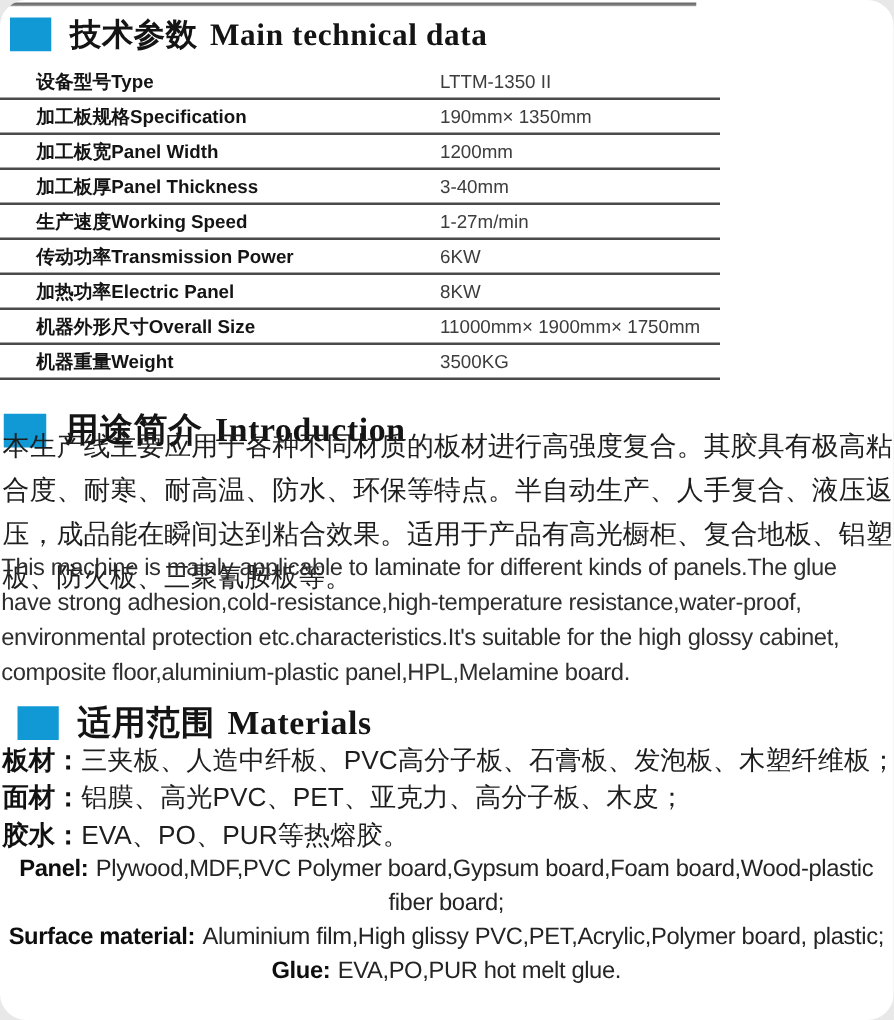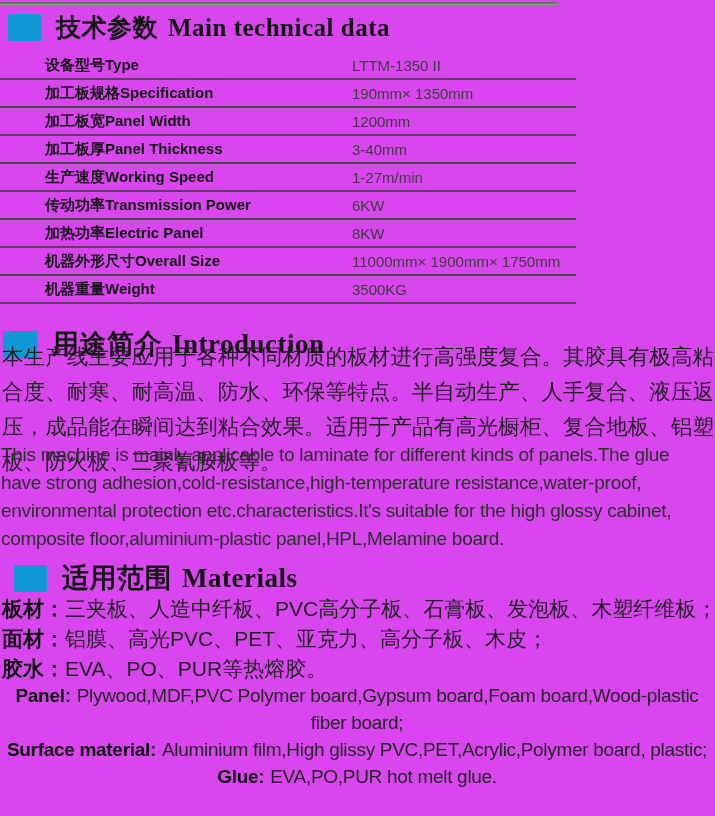--- a/index.html
+++ b/index.html
@@ -1,22 +1,23 @@
 <!DOCTYPE html>
 <html><head>
 <meta charset="utf-8">
 <style>
   html,body{margin:0;padding:0;background:#e8e8e8;}
   .page{
     position:relative;
     width:715px;height:816px;
-    background:#d946ef;
+    background:#ffffff;
     overflow:hidden;
     font-family:"Liberation Sans", sans-serif;
     color:#1f1f1f;
+    border-radius:21px;
   }
   
   .top-rule{
     position:absolute;left:0;top:2px;width:557px;height:3px;
     background:linear-gradient(#6e6e6e 0 45%, #ababab);
   }
   
   .sec-header{position:absolute;display:flex;align-items:center;}
   .marker{display:inline-block;background:#1199d6;flex:0 0 auto;}
   .sec-title{
@@ -37,21 +38,21 @@
   #hdr-materials .sec-title{font-size:27px;}
 
   
   .spec-table{position:absolute;left:0;top:52px;width:576px;}
   .spec-table .row{
     display:flex;align-items:center;
     height:26px;
     border-bottom:2px solid #4a4a4a;
   }
   .spec-table .label{
-    width:352px;box-sizing:border-box;padding-left:45px;
+    width:352px;box-sizing:border-box;padding-left:29px;
     font-weight:bold;font-size:15px;color:#141414;
     white-space:nowrap;
   }
   .spec-table .value{
     font-size:15px;color:#3d3d3d;white-space:nowrap;
   }
 
   
   .para-cn{
     position:absolute;left:2px;top:340px;width:712px;margin:0;

